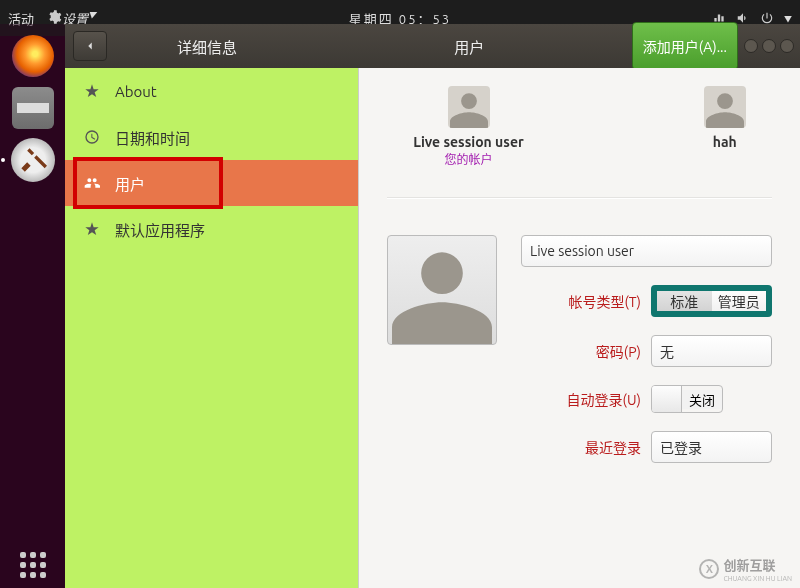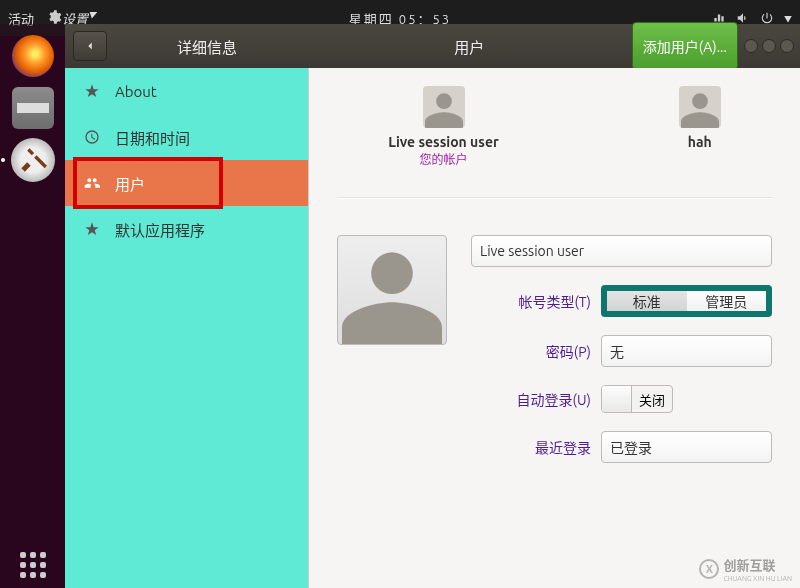--- a/index.html
+++ b/index.html
@@ -30,21 +30,21 @@
 .headerbar { height: 44px; background: linear-gradient(#4b4640,#3c3934); display: flex; align-items: center; color: #eee; font-size: 15px; }
 .headerbar .back { width: 34px; height: 30px; margin-left: 8px; background: linear-gradient(#57524b,#3e3b36); border:1px solid #2a2824; border-radius:4px; display:flex;align-items:center;justify-content:center; }
 .headerbar .back svg { width:14px; height:14px; fill:#ddd; }
 .headerbar .sidebar-title { width: 200px; text-align:center; }
 .headerbar .main-title { flex: 1; text-align:center; }
 .headerbar .add-btn { margin-right: 6px; height: 48px; padding: 0 10px; background: linear-gradient(#6fbf4a,#4a9e2c); border:1px solid #2f6d1a; border-radius:4px; color:#fff; font-size:14px; }
 .win-controls { display:flex; gap:4px; margin-right:6px; }
 .win-controls span { width:14px;height:14px;border-radius:50%;background:#5c574f;border:1px solid #2c2a26;display:inline-block; }
 
 .body { flex:1; display:flex; background:#f7f7f7; }
-.sidebar { width: 244px; background:#5eead4; border-right:1px solid #ccc; }
+.sidebar { width: 294px; background:#bef264; border-right:1px solid #ccc; }
 .side-item { height:46px; display:flex; align-items:center; padding-left:18px; gap:14px; font-size:15px; color:#333; cursor:pointer; }
 .side-item .ico { width:18px; display:flex;align-items:center;justify-content:center; }
 .side-item .ico svg { width:16px;height:16px;fill:#555; }
 .side-item.selected { background:#e8764a; color:#fff; }
 .side-item.selected .ico svg { fill:#fff; }
 .highlight-box { position:absolute; border:4px solid #d20000; pointer-events:none; }
 
 .main { flex:1; overflow-y:auto; padding: 18px 28px 10px; background:#f6f5f3; }
 .users-row { display:flex; justify-content:center; gap:180px; margin-bottom:30px; }
 .user-card { text-align:center; }
@@ -52,21 +52,21 @@
 .avatar-sm svg { width:38px;height:38px;fill:#9b968d; }
 .user-card .name { font-weight:bold; font-size:14px; color:#333; }
 .user-card .sub { font-size:12px; color:#a21caf; }
 .divider { background:#e4e3e1; height:2px; border-bottom:1px solid #fff; }
 
 .detail { display:flex; gap:24px; margin-top:36px; }
 .avatar-lg { width:110px; height:110px; background:linear-gradient(#eee,#ddd); border:1px solid #bbb; border-radius:4px; display:flex;align-items:flex-end;justify-content:center;overflow:hidden; }
 .avatar-lg svg { width:100px;height:100px;fill:#9b968d; }
 .fields { flex:1; display:flex;flex-direction:column; gap:18px; }
 .row { display:flex; align-items:center; gap:10px; }
-.row label { width:120px; text-align:right; color:#4c1d95; font-size:14px; }
+.row label { width:120px; text-align:right; color:#b91c1c; font-size:14px; }
 .textbox { flex:1; height:32px; border:1px solid #bbb; border-radius:4px; background:linear-gradient(#fff,#f3f3f3); padding:0 8px; font-size:14px; color:#333; display:flex;align-items:center; }
 .segmented { flex:1; display:flex; height:32px; border:6px solid #0f766e; border-radius:4px; overflow:hidden; }
 .seg { flex:1; display:flex;align-items:center;justify-content:center; font-size:14px; background:linear-gradient(#fdfdfd,#f1f1f1); color:#333; }
 .seg.on { background:linear-gradient(#e4e4e4,#d3d3d3); }
 .switch { display:flex; align-items:center; border:1px solid #bbb; border-radius:4px; height:28px; overflow:hidden; width:72px; }
 .switch .knob { width:30px; height:100%; background:linear-gradient(#fdfdfd,#e8e8e8); border-right:1px solid #bbb; }
 .switch .lab { flex:1; display:flex;align-items:center;justify-content:center; font-size:13px; background:#f2f2f2; }
 
 .watermark { position:absolute; right:8px; bottom:6px; display:flex; align-items:center; gap:4px; opacity:0.6; }
 .watermark .wlogo { width:20px;height:20px;border:2px solid #888;border-radius:50%;display:flex;align-items:center;justify-content:center;font-size:11px;color:#888;font-weight:bold; }

